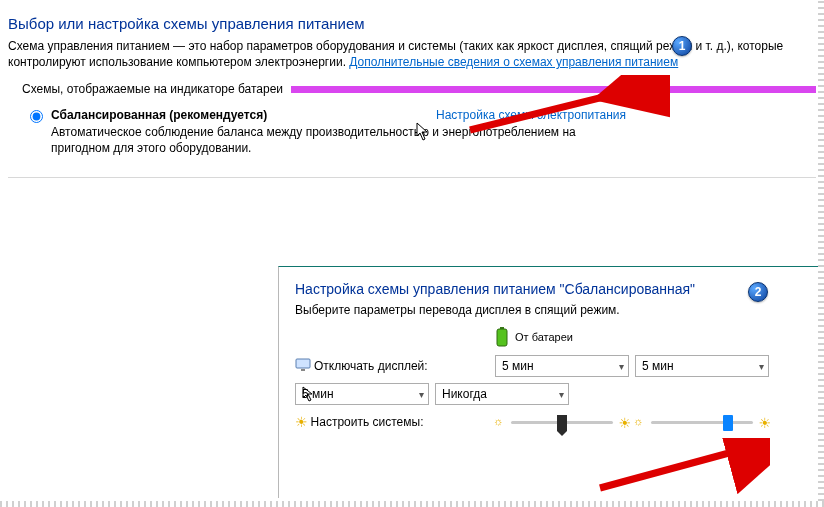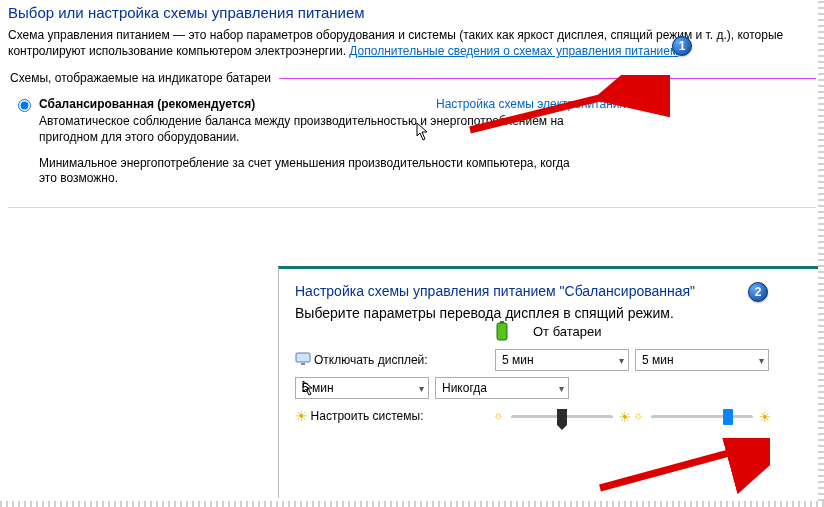--- a/index.html
+++ b/index.html
@@ -9,38 +9,38 @@
     font-size: 12px;
     color: #000;
     background: #fff;
     width: 824px;
     height: 507px;
     position: relative;
     overflow: hidden;
   }
   .panel1 {
     position: absolute;
-    left: 8px; top: 2px;
+    left: 8px; top: 13px;
     width: 808px;
   }
   .title {
     color: #003399;
     font-size: 15px;
     margin: 2px 0 6px 0;
   }
   .desc {
     font-size: 12px;
     line-height: 1.35;
     color: #000;
   }
   a.link { color: #0066cc; text-decoration: underline; cursor: pointer; }
   fieldset.group {
     border: none;
-    border-top: 1px solid #d946ef;
-    margin: 12px 0 0 0;
+    border-top: 7px solid #d946ef;
+    margin: 12px 0 0 12px;
     padding: 8px 0 0 0;
   }
   fieldset.group > legend {
     font-size: 12px;
     color: #000;
     padding-right: 8px;
   }
   .plan-row {
     display: flex;
     align-items: flex-start;
@@ -73,36 +73,36 @@
 
   
   .panel2 {
     position: absolute;
     left: 278px;
     top: 266px;
     width: 540px;
     height: 232px;
     background: #fff;
     border-left: 1px solid #b8b8b8;
-    border-top: 3px solid #0f766e;
+    border-top: 1px solid #0f766e;
     padding: 14px 16px 8px 16px;
   }
   .p2-title { color: #003399; font-size: 14px; margin-bottom: 6px; }
-  .p2-sub { font-size: 14px; }
+  .p2-sub { font-size: 12px; margin-bottom: 10px; }
   .headerrow {
     display: flex;
     margin-left: 200px;
     margin-bottom: 8px;
   }
   .headcol {
     width: 140px;
     display: flex;
     align-items: center;
-    gap: 24px;
-    font-size: 13px;
+    gap: 6px;
+    font-size: 11px;
   }
   .battery-icon svg, .plug-icon svg { display:block; }
   .setting-row {
     display: flex;
     align-items: center;
     margin: 6px 0;
   }
   .setting-label {
     width: 200px;
     display: flex;
@@ -213,21 +213,20 @@
   <fieldset class="group">
     <legend>Схемы, отображаемые на индикаторе батареи</legend>
 
     <div class="plan-row">
       <input type="radio" class="plan-radio" checked="" style="">
       <span class="plan-name">Сбалансированная (рекомендуется)</span>
       <span class="plan-link">Настройка схемы электропитания</span>
     </div>
     <div class="plan-desc">Автоматическое соблюдение баланса между производительностью и энергопотреблением на пригодном для этого оборудовании.</div>
 
-    <div class="plan-desc">Минимальное энергопотребление за счет уменьшения производительности компьютера, когда это возможно.</div>
   </fieldset>
 
   <div class="show-more-row">
     <span class="show-more-line"></span>
   </div>
 </div>
 
 <div class="panel2">
   <div class="p2-title">Настройка схемы управления питанием "Сбалансированная"</div>
   <div class="p2-sub">Выберите параметры перевода дисплея в спящий режим.</div>

